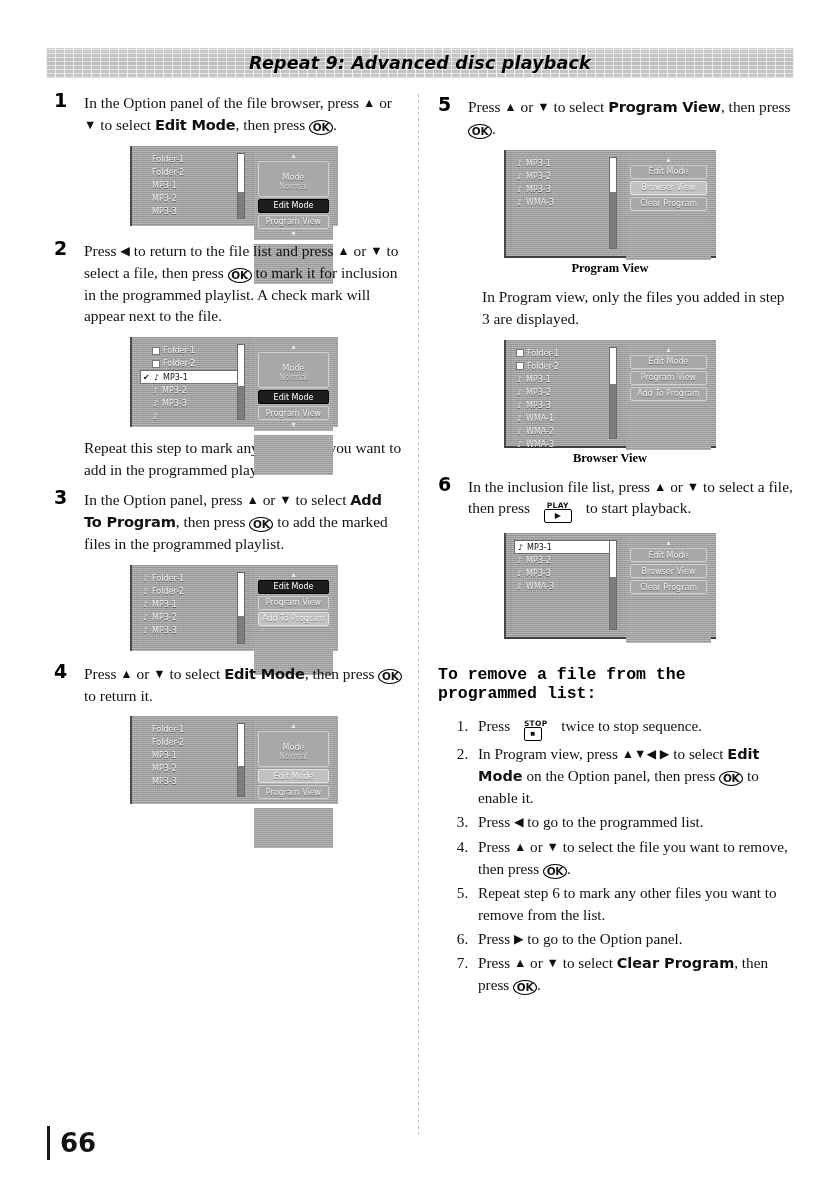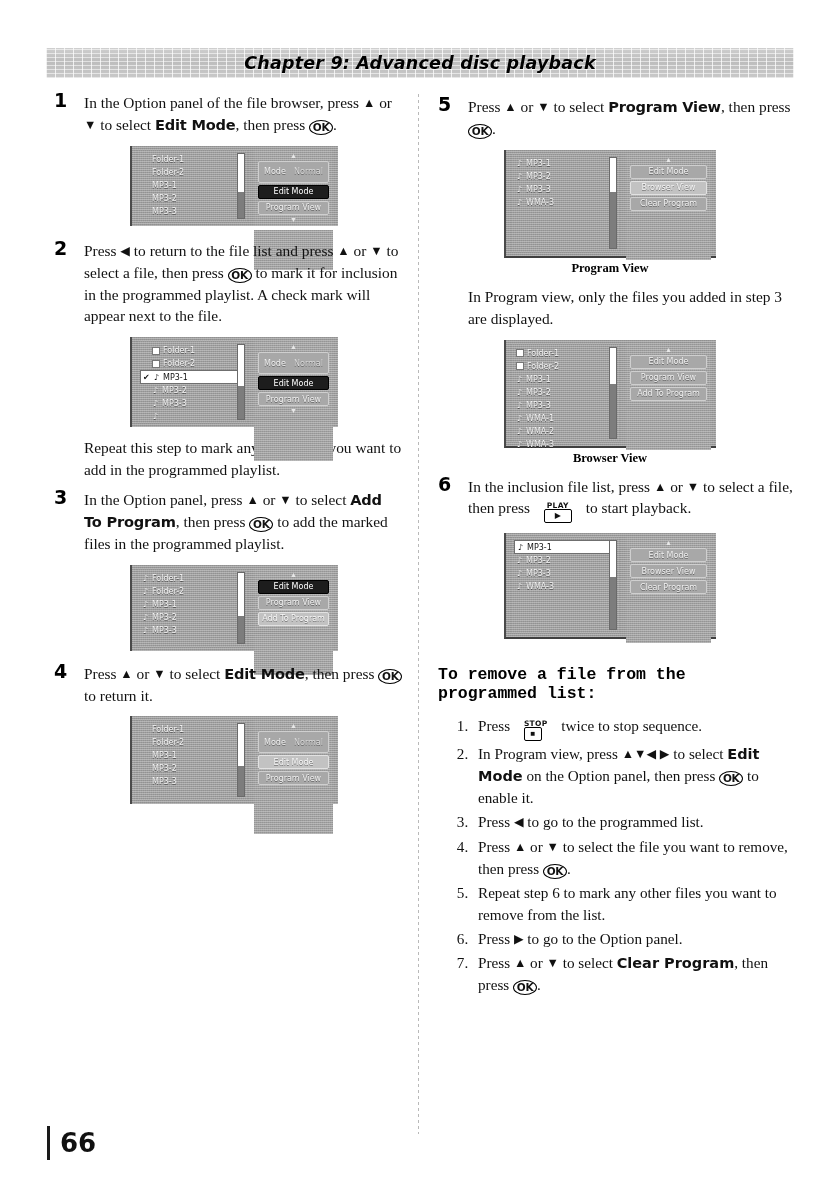--- a/index.html
+++ b/index.html
@@ -150,21 +150,21 @@
   .orow{
     height:12px; margin:2px 0;
     display:flex; align-items:center; justify-content:center;
     font-family:"DejaVu Sans", sans-serif; font-size:8px;
     color:#f0f0f0; text-shadow:0 1px 0 rgba(0,0,0,.4);
     background:#a8a8a8; border:1px solid #cfcfcf; border-radius:2px;
     white-space:nowrap;
   }
   .orow.dark{ background:#1d1d1d; color:#ffffff; border-color:#000; text-shadow:none; }
   .orow.light{ background:#c2c2c2; color:#f7f7f7; border-color:#e2e2e2; }
-  .orow.split{ justify-content:space-between; padding:4px 5px; }
+  .orow.split{ justify-content:space-between; padding:11px 5px;flex-direction:column; }
   .orow .val{ color:#d9d9d9; }
   .shot-caption{
     text-align:center; font-family:"Liberation Serif", serif;
     font-weight:bold; font-size:12.5px; margin-top:3px; color:#000;
   }
 
   
   .footer{
     position:absolute; left:47px; bottom:30px;
     display:flex; align-items:center; gap:10px;
@@ -173,21 +173,21 @@
   .footer .pg{
     font-family:"DejaVu Sans", sans-serif; font-weight:bold; font-size:26px;
   }
 </style>
 </head>
 <body>
 
 <div class="page">
 
   <div class="header-band">
-    <div class="chapter-title">Chapter 9: Advanced disc playback</div>
+    <div class="chapter-title">Repeat 9: Advanced disc playback</div>
   </div>
 
   <div class="col-divider"></div>
 
   <div class="col col-left">
 
 
     <div class="step">
       <span class="num">1</span>
       <div class="body"><span>In the Option panel of the file browser, press </span><span class="ar">▲</span><span> or </span><span class="ar">▼</span><span> to select </span><b>Edit Mode</b><span>, then press </span><span class="ok-btn">OK</span><span>.</span></div>
@@ -424,21 +424,21 @@
             <div class="orow">Edit Mode</div>
             <div class="orow light">Browser View</div>
             <div class="orow">Clear Program</div>
           </div>
           <div class="optbox lower"></div>
         </div>
       </div>
       <div class="shot-caption">Program View</div>
     </div>
 
-    <div class="para" style="margin-left:30px;">In Program view, only the files you added in step 3 are displayed.</div>
+    <div class="para" style="margin-left:44px;">In Program view, only the files you added in step 3 are displayed.</div>
 
     <div class="shot" style="margin-left:66px;width:212px;">
       <div class="shot-inner with-base" style="height:98px;">
         <div class="filelist" style="width:104px;">
           <div class="frow">
               <span class="gl folder"></span>
               <span>Folder-1</span>
             </div>
           <div class="frow">
               <span class="gl folder"></span>

